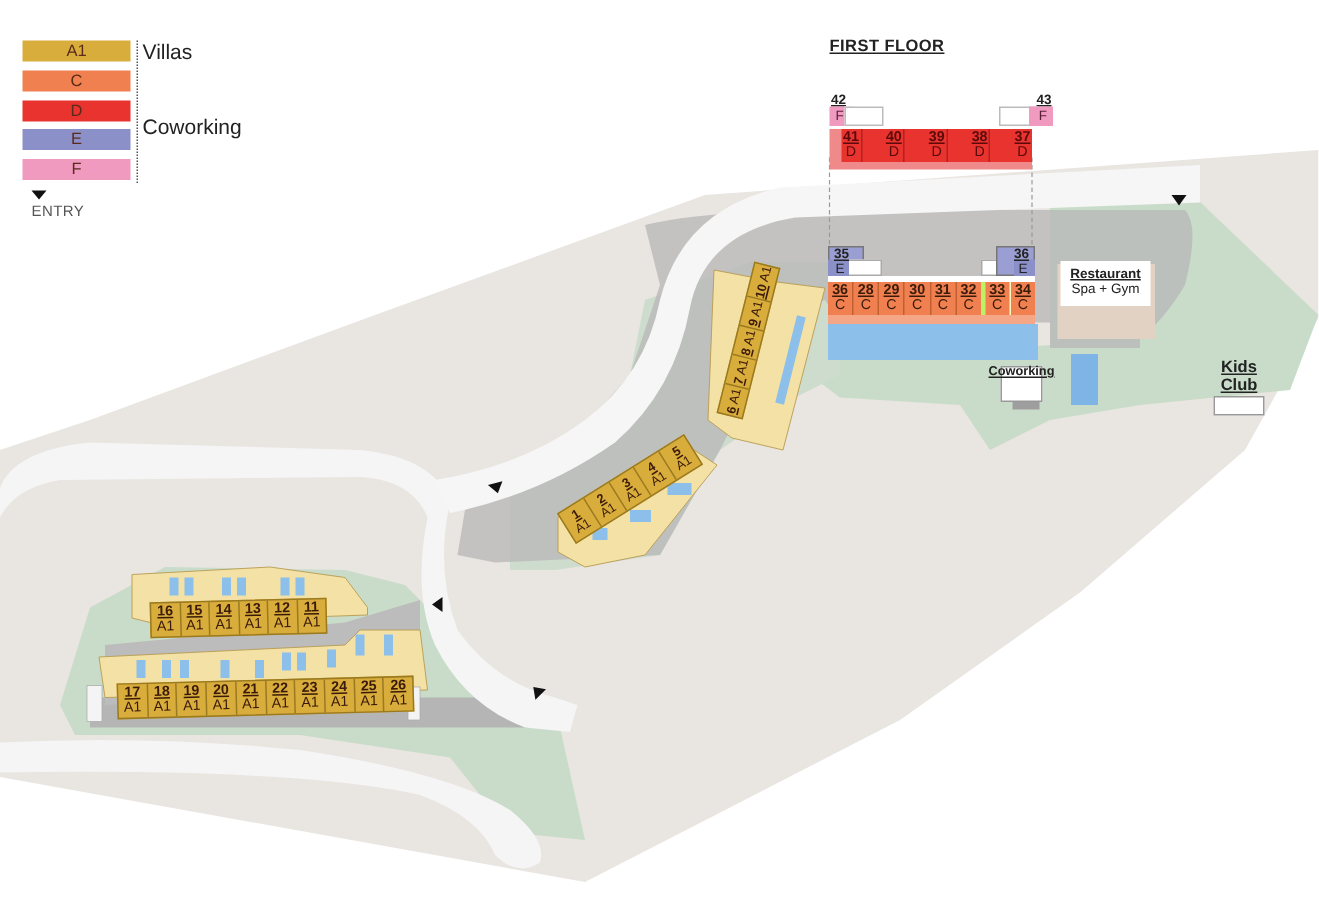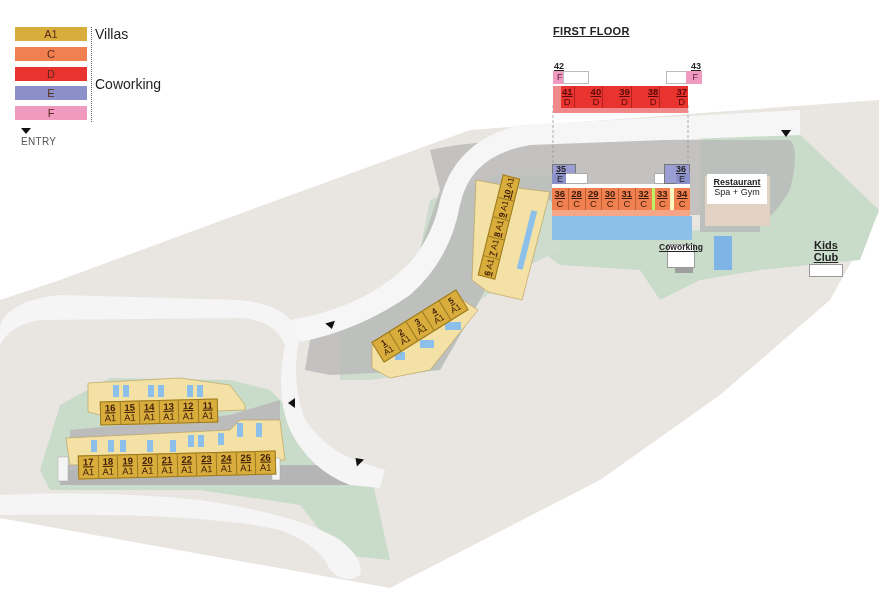--- a/index.html
+++ b/index.html
@@ -167,21 +167,21 @@
         <span>C</span>
       </div>
     <div class="unit" style="position:relative;flex:1;border-right:1px solid #c06030;">
         <span class="num">31</span>
         <span>C</span>
       </div>
     <div class="unit" style="position:relative;flex:1;border-right:3px solid #bef264;">
         <span class="num">32</span>
         <span>C</span>
       </div>
-    <div class="unit" style="position:relative;flex:1;border-right:4px solid #fef9c3;">
+    <div class="unit" style="position:relative;flex:1;border-right:1px solid #fef9c3;">
         <span class="num">33</span>
         <span>C</span>
       </div>
     <div class="unit" style="position:relative;flex:1;">
         <span class="num">34</span>
         <span>C</span>
       </div>
   </div>
 </div>
 

